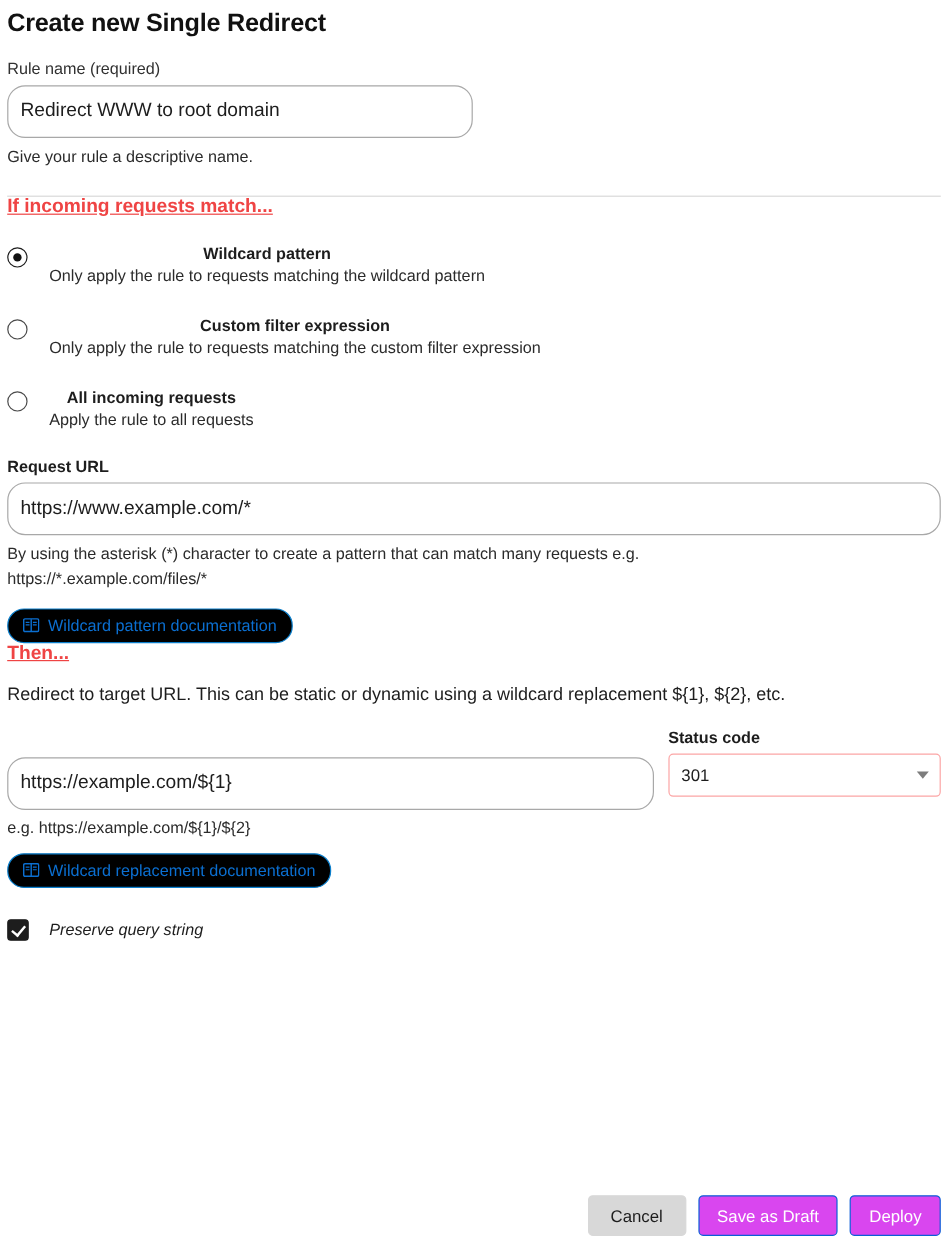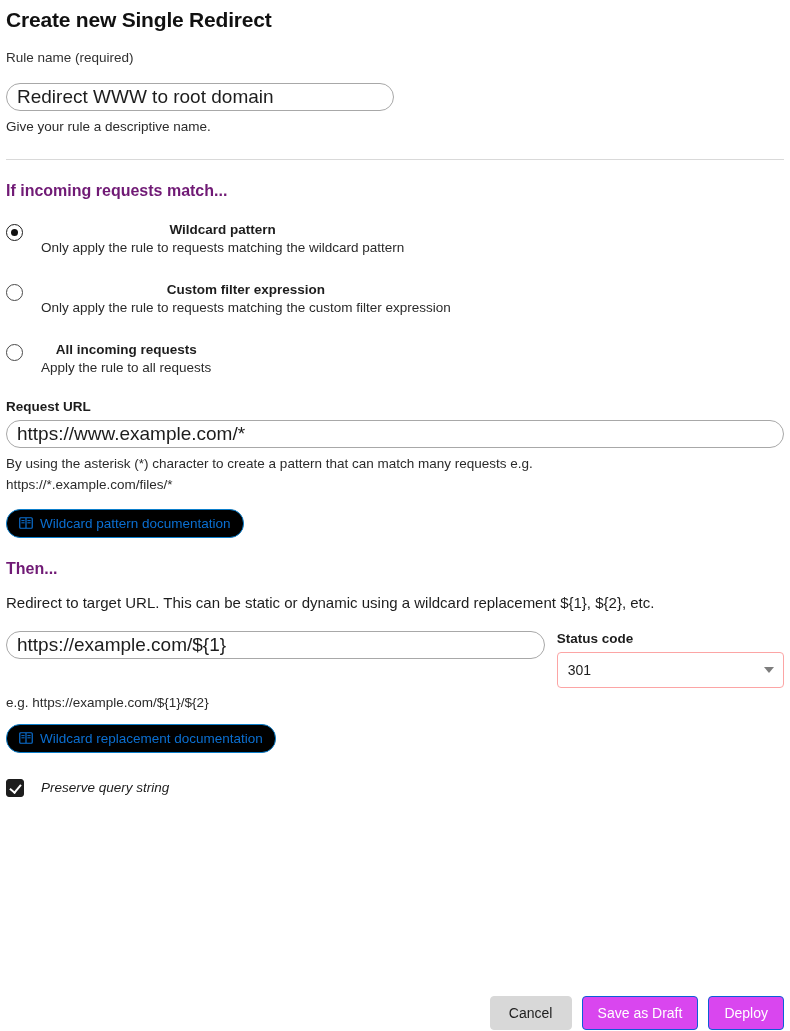--- a/index.html
+++ b/index.html
@@ -26,52 +26,52 @@
     font-size: 21px;
     font-weight: bold;
     color: #111111;
     margin: 8px 0 0 0;
     letter-spacing: -0.2px;
   }
   .field-label {
     font-size: 13.5px;
     color: #313131;
     margin-top: 18px;
-    margin-bottom: 18px;
+    margin-bottom: 6px;
   }
   .text-input {
     box-sizing: border-box;
-    height: 28px;
+    height: 44px;
     border: 1px solid #a8a8a8;
     border-radius: 15px;
     background: #ffffff;
     font-family: "Liberation Sans", sans-serif;
-    font-size: 19px;
+    font-size: 16px;
     color: #1d1d1d;
     padding: 0 10px;
     outline: none;
   }
   #rule-name-input { width: 388px; }
   .helper-text {
     font-size: 13.5px;
     color: #2b2b2b;
     margin-top: 6px;
     line-height: 1.45;
   }
   .divider {
     border: none;
     border-top: 1px solid #d9d9d9;
     margin: 22px 0 0 0;
   }
   .section-title {
     font-size: 16px;
     font-weight: bold;
-    color: #701a75;
-    margin-top: 22px;
+    color: #ef4444;
     margin-bottom: 4px;
+    text-decoration: underline;
   }
   .radio-group {
     margin-top: 22px;
   }
   .radio-row {
     display: flex;
     align-items: flex-start;
     margin-bottom: 27px;
   }
   .radio-row:last-child { margin-bottom: 0; }
@@ -151,21 +151,21 @@
     margin-top: 20px;
   }
   .col-target { width: 543px; }
   .col-status { width: 229px; }
   .col-label {
     font-size: 13.5px;
     font-weight: bold;
     color: #1d1d1d;
     margin-bottom: 6px;
   }
-  #target-url-input { width: 100%; }
+  #target-url-input { width: 100%; margin-top: 24px; }
   .select-wrap {
     position: relative;
     width: 100%;
   }
   .select-box {
     box-sizing: border-box;
     width: 100%;
     height: 36px;
     border: 1px solid #fca5a5;
     border-radius: 4px;

